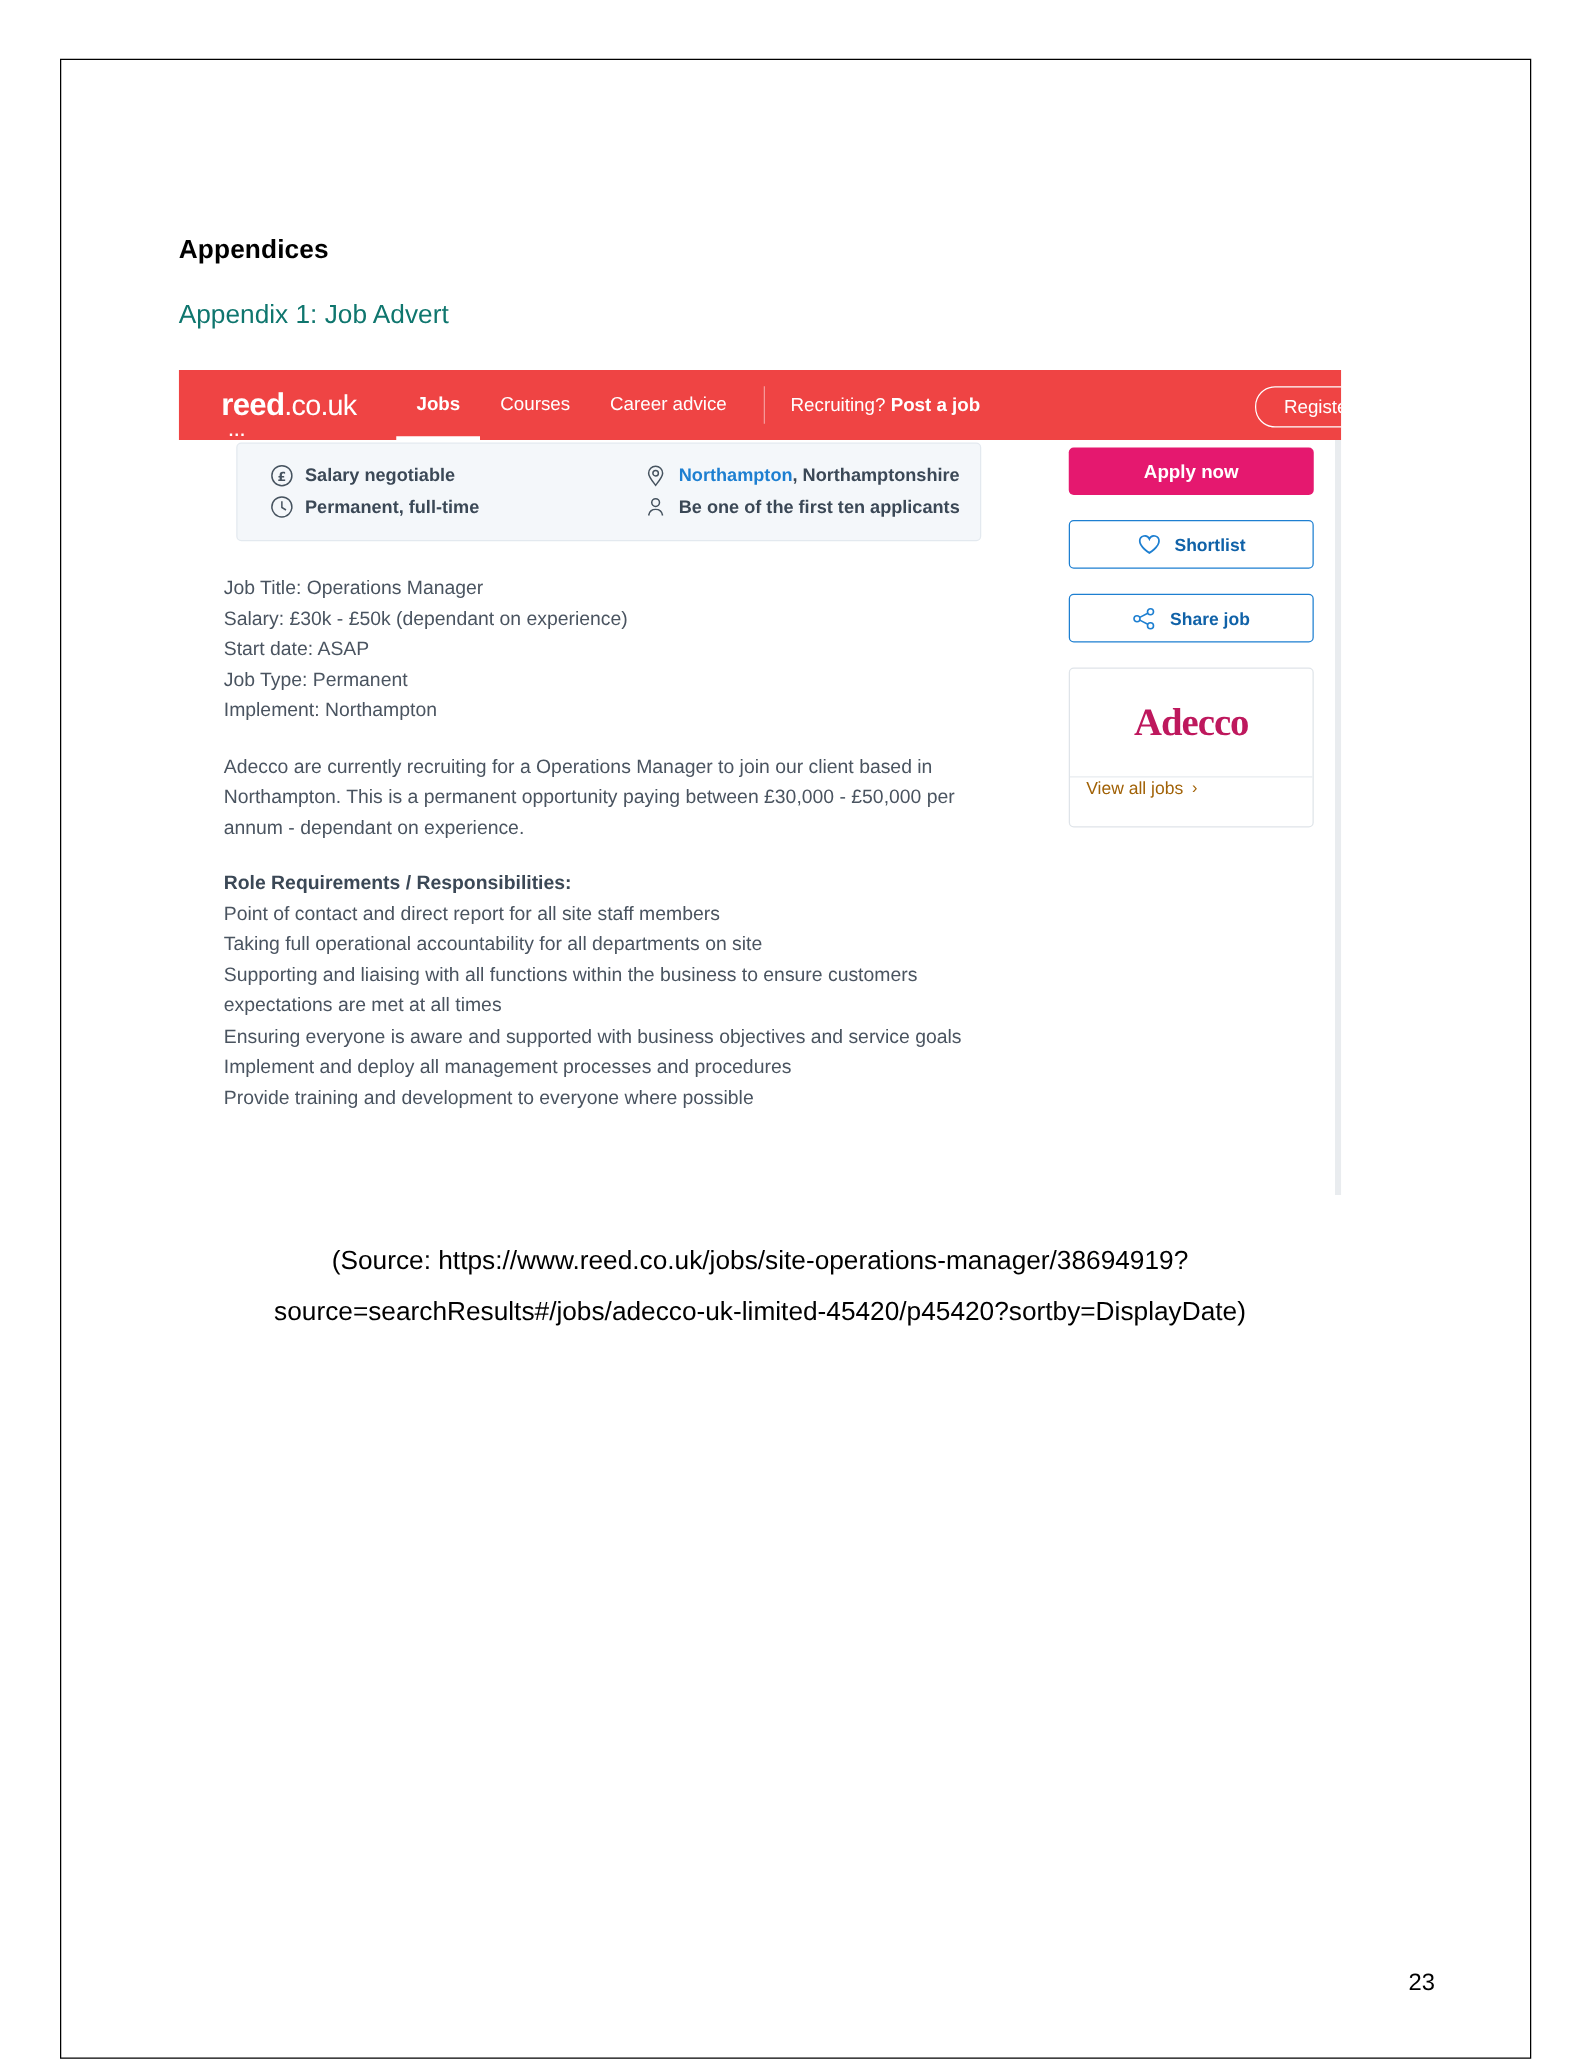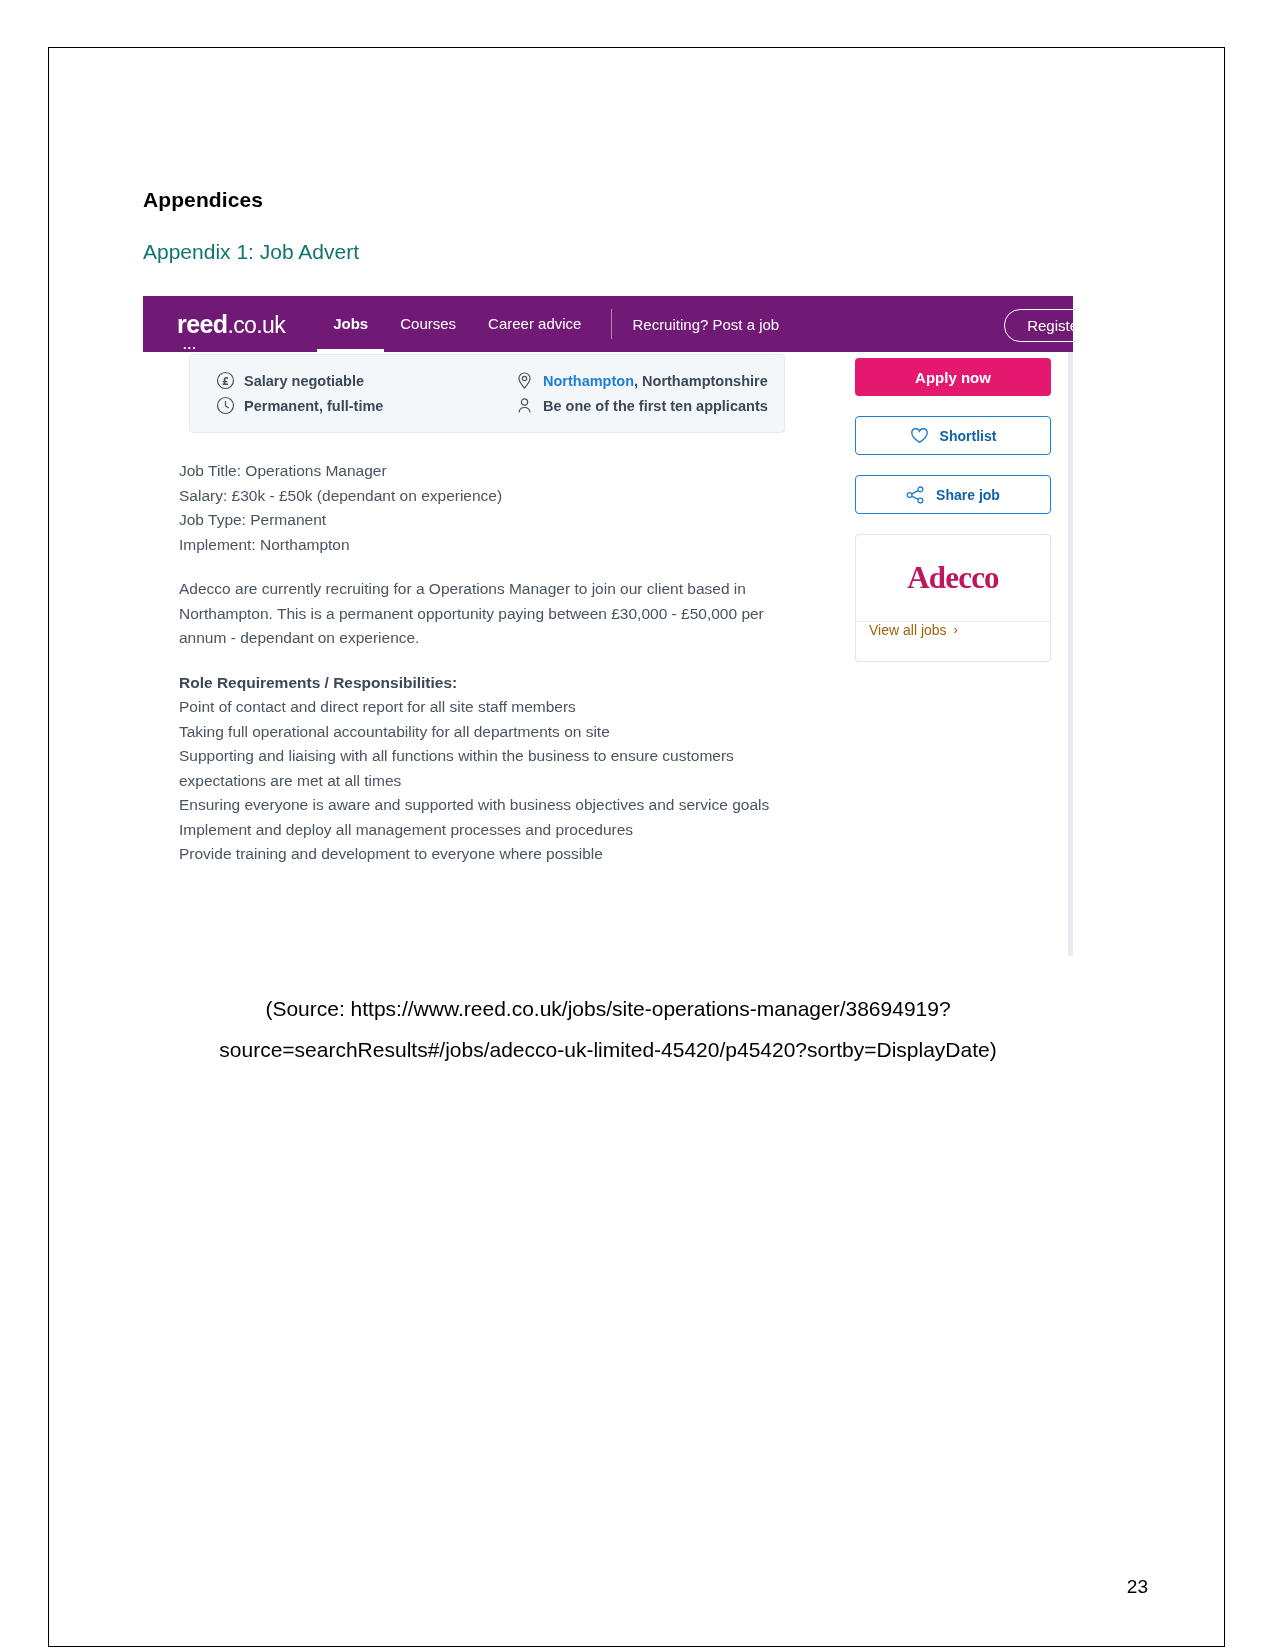--- a/index.html
+++ b/index.html
@@ -52,21 +52,21 @@
     overflow: hidden;
     background: #ffffff;
   }
 
   
   .reed-nav {
     position: absolute;
     left: 0; top: 0;
     width: 930px;
     height: 56px;
-    background: #701a75;
+    background: #ef4444;
     display: flex;
     align-items: center;
   }
   .reed-logo {
     margin-left: 34px;
     color: #ffffff;
     font-size: 25px;
     font-weight: 700;
     letter-spacing: -0.6px;
     display: flex;
@@ -113,21 +113,21 @@
     background: rgba(255,255,255,.45);
     margin: 0 10px 0 14px;
   }
   .nav-recruiting {
     color: #ffffff;
     font-size: 15px;
     white-space: nowrap;
     padding: 0 10px;
     cursor: pointer;
   }
-  .nav-recruiting b { font-weight: 400; }
+  .nav-recruiting b { font-weight: 700; }
   .register-btn {
     position: absolute;
     right: -33px;
     top: 13px;
     height: 31px;
     padding: 0 22px;
     border: 1px solid #ffffff;
     border-radius: 16px;
     color: #ffffff;
     font-size: 15px;
@@ -371,20 +371,21 @@
                 </span>
                 <span>Be one of the first ten applicants</span>
               </div>
             </div>
           </div>
 
           <div class="job-text">
             <div class="lines">
               <p>Job Title: Operations Manager</p>
               <p>Salary: £30k - £50k (dependant on experience)</p>
+              <p>Start date: ASAP</p>
               <p>Job Type: Permanent</p>
               <p style="margin-bottom:20px">Implement: Northampton</p>
             </div>
             <p>Adecco are currently recruiting for a Operations Manager to join our client based in Northampton. This is a permanent opportunity paying between £30,000 - £50,000 per annum - dependant on experience.</p>
             <div class="lines">
               <p class="strong">Role Requirements / Responsibilities:</p>
               <p>Point of contact and direct report for all site staff members</p>
               <p>Taking full operational accountability for all departments on site</p>
               <p>Supporting and liaising with all functions within the business to ensure customers expectations are met at all times</p>
               <p>Ensuring everyone is aware and supported with business objectives and service goals</p>

